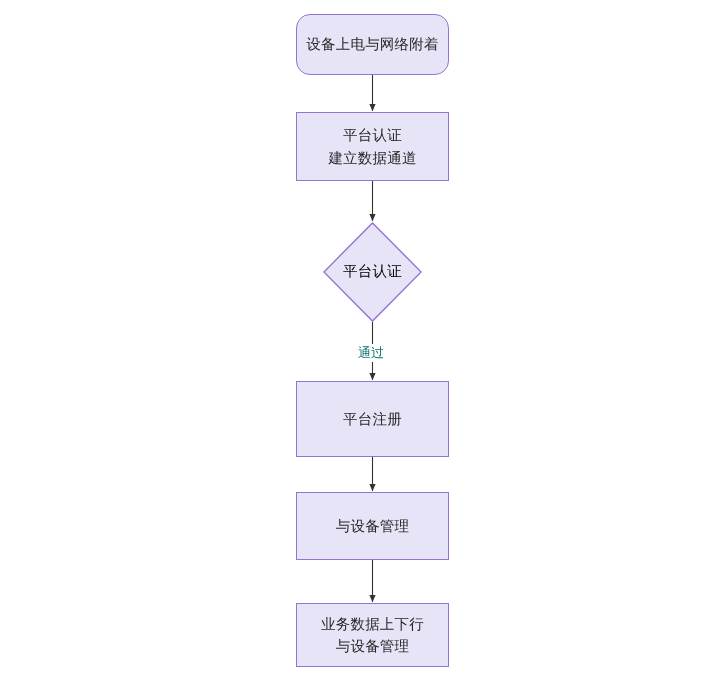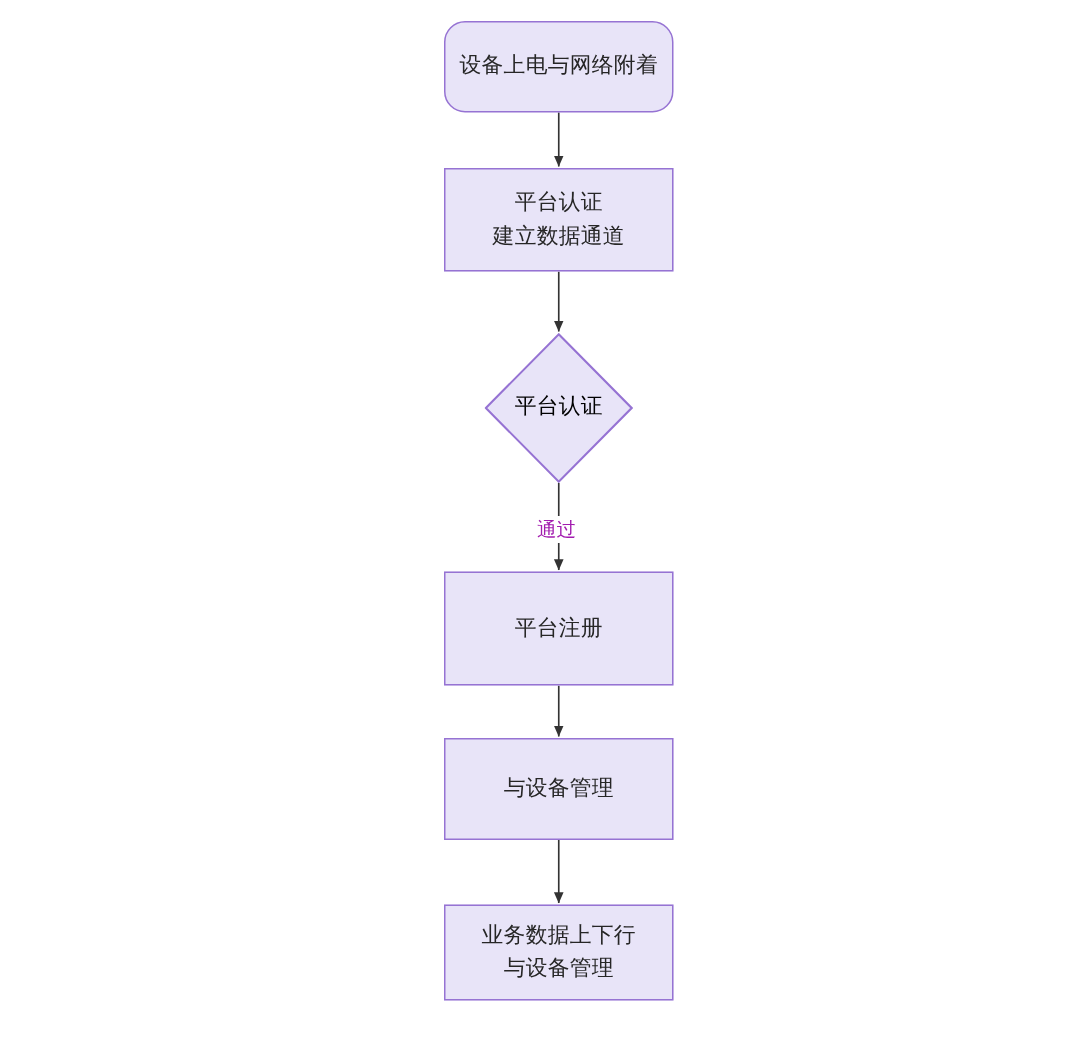--- a/index.html
+++ b/index.html
@@ -78,21 +78,21 @@
     font-size: 14.5px;
     line-height: 1.5;
     text-align: center;
     letter-spacing: 0.2px;
   }
 
   
   .edge-label {
     position: absolute;
     background: #ffffff;
-    color: #a21caf;
+    color: #0f766e;
     font-size: 13px;
     line-height: 1.2;
     padding: 1px 3px;
     white-space: nowrap;
     text-align: center;
   }
 </style>
 </head>
 <body>
 

